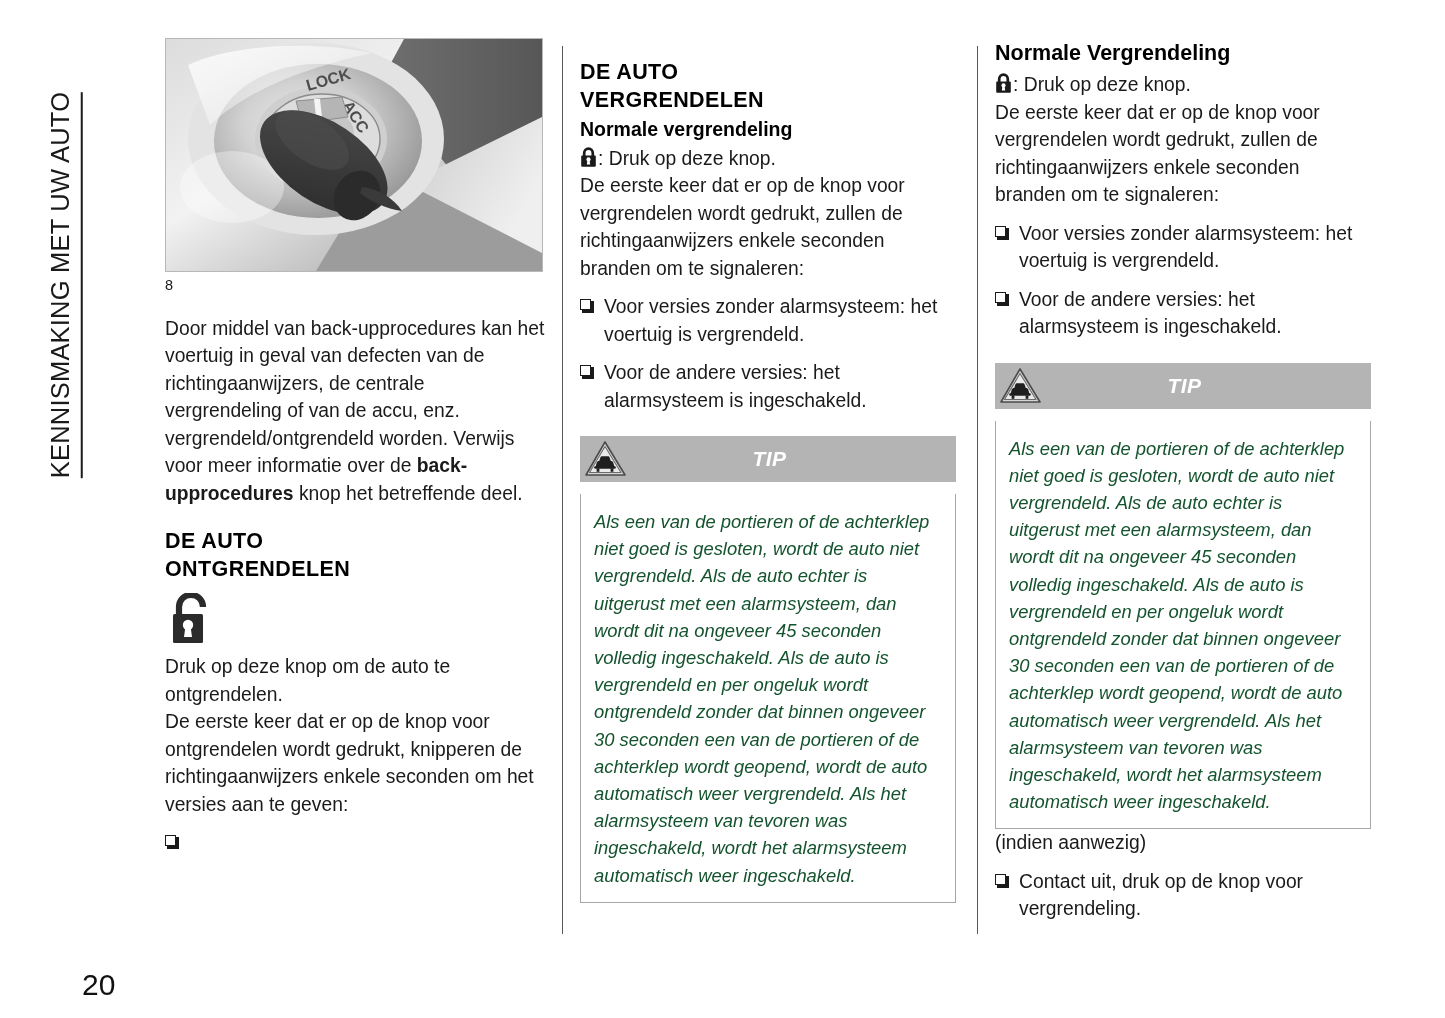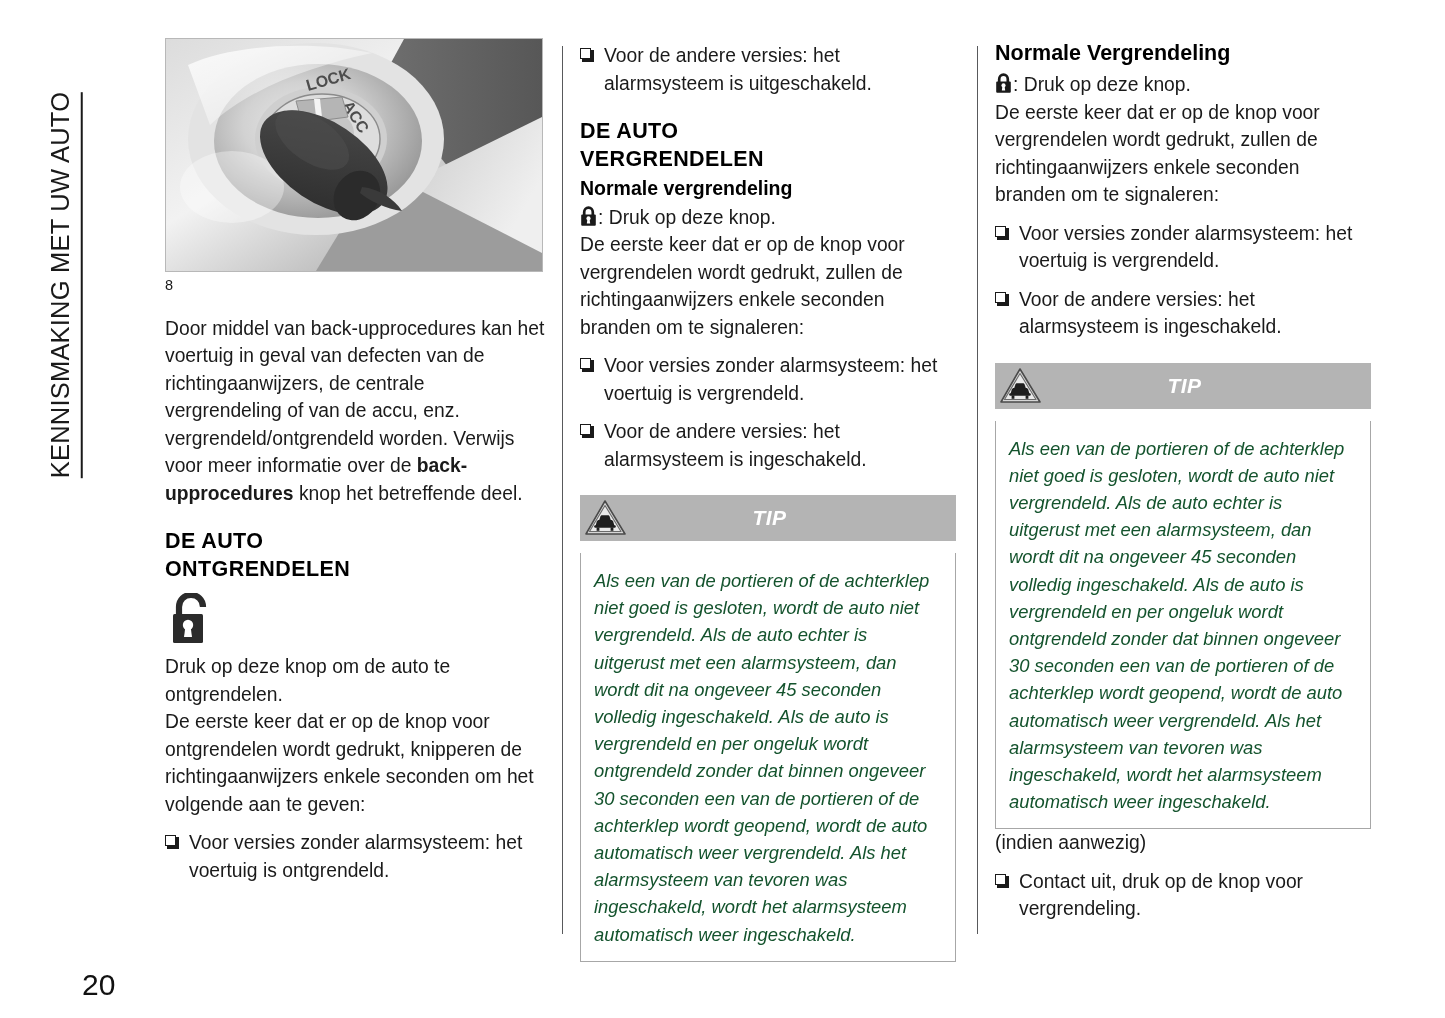--- a/index.html
+++ b/index.html
@@ -330,39 +330,32 @@
       </div>
 
       <svg class="lock-big" viewBox="0 0 42 52">
         <path d="M8 22 L8 14 C8 6.5 13.5 2 20 2 C26.5 2 32 6.5 32 14" fill="none" stroke="#2b2b2b" stroke-width="6.2" stroke-linecap="butt"></path>
         <rect x="2" y="21" width="30" height="29" rx="1.5" fill="#2b2b2b"></rect>
         <circle cx="17" cy="32" r="5.2" fill="#ffffff"></circle>
         <path d="M14.3 34.5 L19.7 34.5 L21 44 L13 44 Z" fill="#ffffff"></path>
       </svg>
 
       <p class="body">Druk op deze knop om de auto te ontgrendelen.</p>
-      <p class="body">De eerste keer dat er op de knop voor ontgrendelen wordt gedrukt, knipperen de richtingaanwijzers enkele seconden om het volgende aan te geven:</p>
+      <p class="body">De eerste keer dat er op de knop voor ontgrendelen wordt gedrukt, knipperen de richtingaanwijzers enkele seconden om het versies aan te geven:</p>
 
       <ul class="sqlist">
         <li>
           <span class="sq-bullet"></span>
-          <span>Voor versies zonder alarmsysteem: het voertuig is ontgrendeld.</span>
         </li>
       </ul>
 
     </div>
 
     <div class="col col-2">
 
-      <ul class="sqlist" style="margin-top:4px;">
-        <li>
-          <span class="sq-bullet"></span>
-          <span>Voor de andere versies: het alarmsysteem is uitgeschakeld.</span>
-        </li>
-      </ul>
 
       <div class="h-main">
         <div>DE AUTO</div>
         <div>VERGRENDELEN</div>
       </div>
 
       <div class="h-sub">Normale vergrendeling</div>
 
       <p class="body"><svg class="lock-inline" viewBox="0 0 17 21">
             <path d="M4.2 9 L4.2 6.2 C4.2 3.4 6.1 1.6 8.5 1.6 C10.9 1.6 12.8 3.4 12.8 6.2 L12.8 9" fill="none" stroke="#1a1a1a" stroke-width="2.7"></path>

